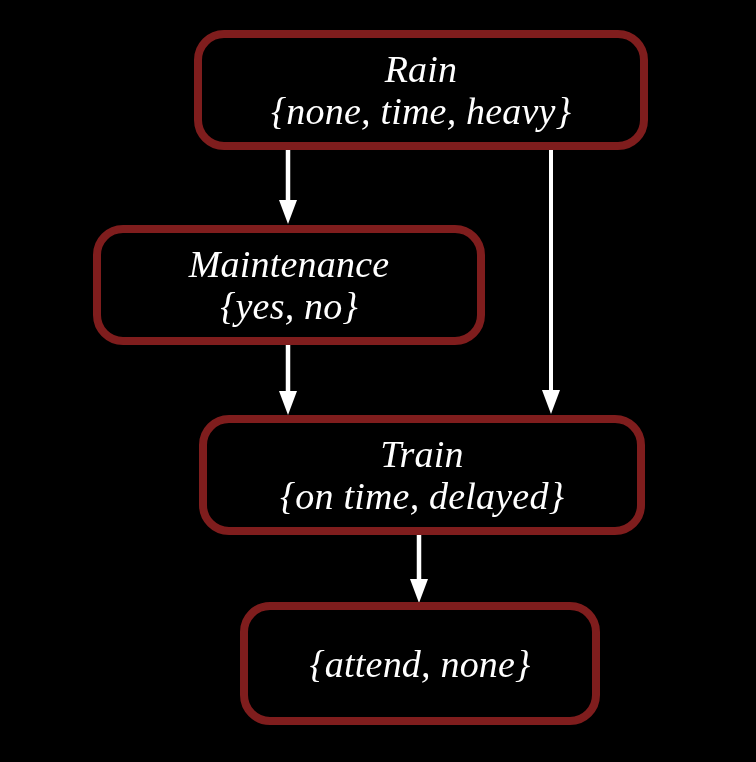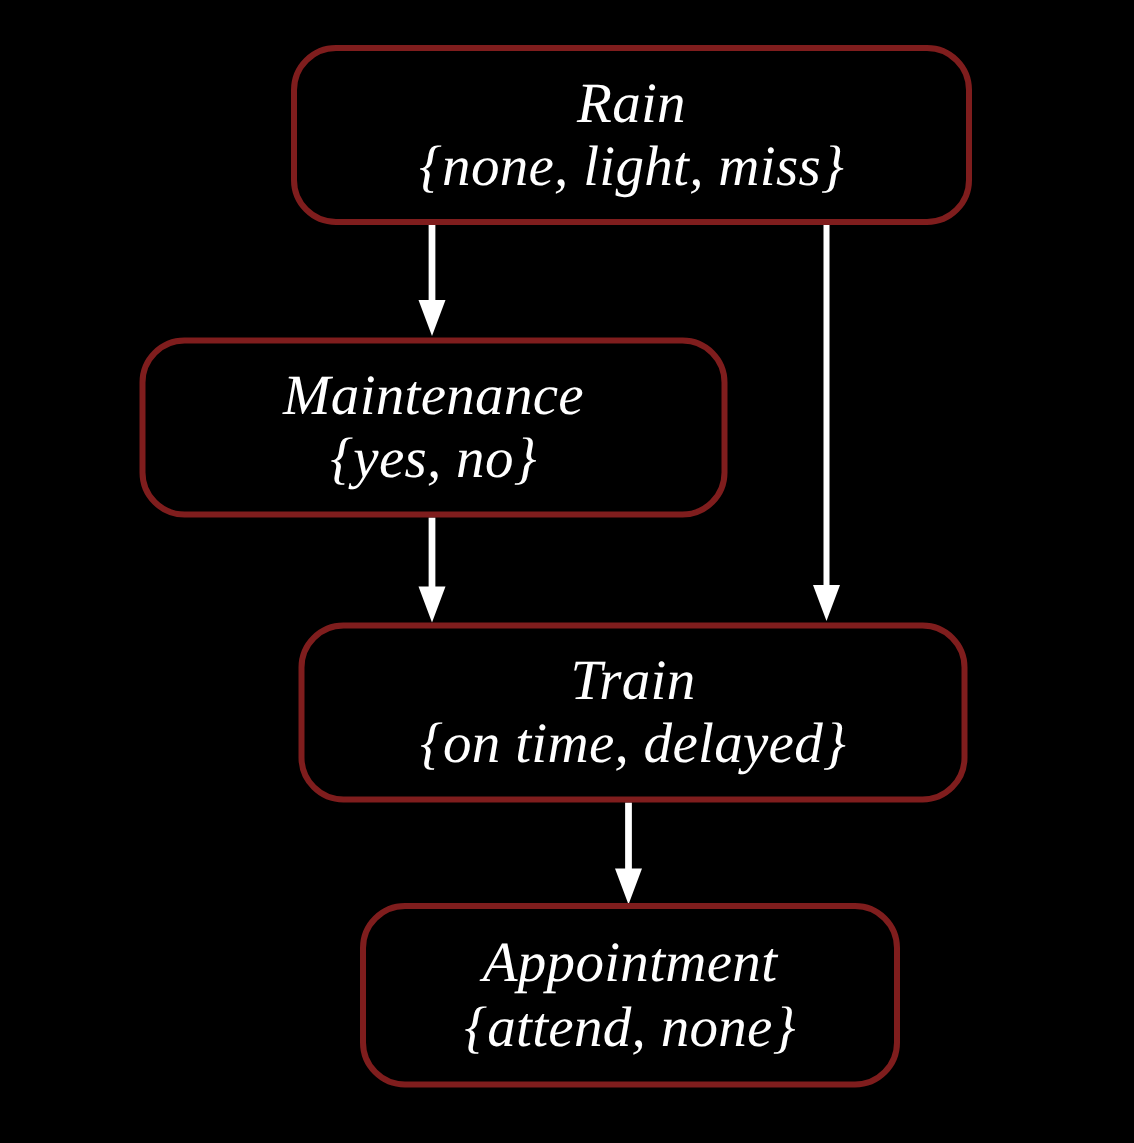--- a/index.html
+++ b/index.html
@@ -16,21 +16,21 @@
   #canvas {
     position: relative;
     width: 756px;
     height: 762px;
     background: #000000;
   }
   .node {
     position: absolute;
     box-sizing: border-box;
     background: #000000;
-    border: 4px solid #7f1d1d;
+    border: 8px solid #7f1d1d;
     border-radius: 30px;
     display: flex;
     flex-direction: column;
     align-items: center;
     justify-content: center;
     color: #ffffff;
     text-align: center;
     line-height: 1.06;
     letter-spacing: 0.2px;
   }
@@ -85,31 +85,30 @@
 
   <div class="edge" style="left:403px; top:535px; width:32px; height:70px;">
     <svg width="32" height="70" viewBox="0 0 32 70">
       <line x1="16" y1="0" x2="16" y2="48" stroke="#ffffff" stroke-width="4.5"></line>
       <polygon points="16,68 7,44 25,44" fill="#ffffff"></polygon>
     </svg>
   </div>
 
   <div class="node" id="node-rain">
     <span class="title">Rain</span>
-    <span class="states">{none, light, miss}</span>
+    <span class="states">{none, time, heavy}</span>
   </div>
 
   <div class="node" id="node-train">
     <span class="title">Train</span>
     <span class="states">{on time, delayed}</span>
   </div>
 
   <div class="node" id="node-maintenance">
     <span class="title">Maintenance</span>
     <span class="states">{yes, no}</span>
   </div>
 
   <div class="node" id="node-appointment">
-    <span class="title">Appointment</span>
     <span class="states">{attend, none}</span>
   </div>
 
 </div>
 
 </body></html>

